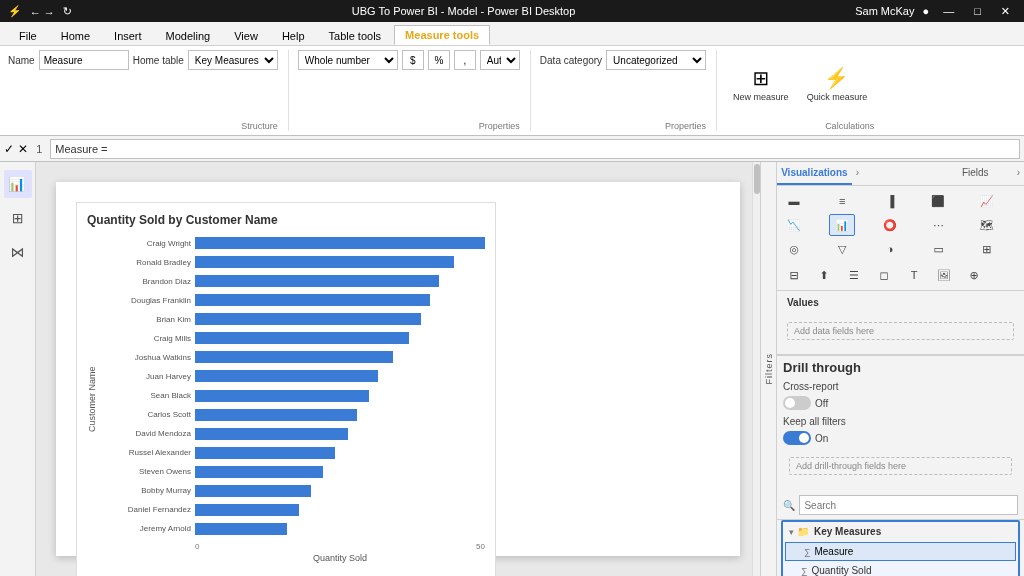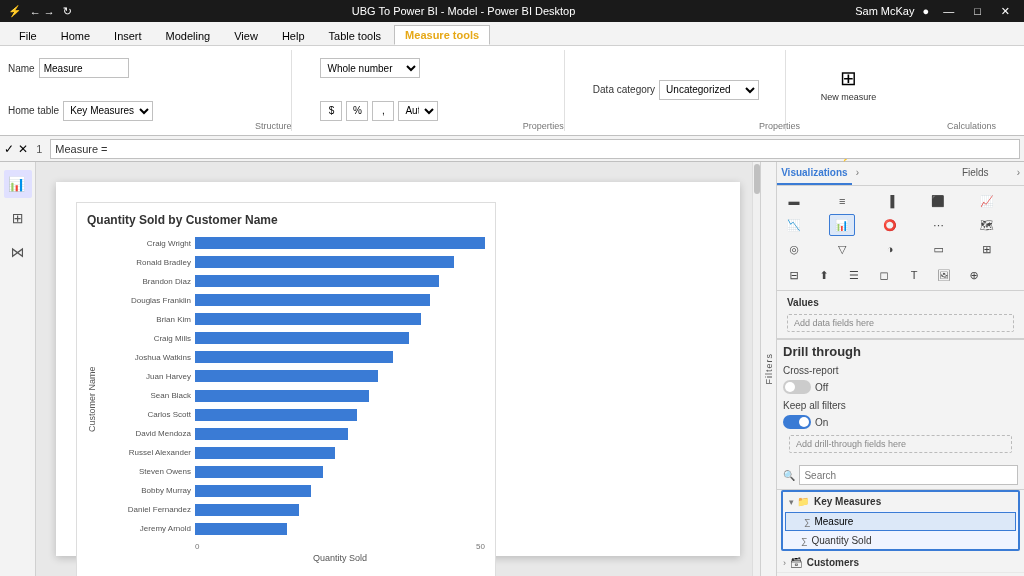--- a/index.html
+++ b/index.html
@@ -51,23 +51,24 @@
       height: 90px;
       background: #fff;
       border-bottom: 1px solid #c0c0c0;
       display: flex;
       align-items: stretch;
       padding: 4px 8px;
       gap: 8px;
     }
     .ribbon-group {
       display: flex;
-      flex-direction: row;
+      flex-direction: column;
       border-right: 1px solid #e0e0e0;
-      margin-right: 20px;
+      padding-right: 10px;
+      margin-right: 1px;
       min-width: 60px;
     }
     .ribbon-group:last-child { border-right: none; }
     .ribbon-group-label {
       font-size: 9px;
       color: #777;
       text-align: right;
       margin-top: auto;
       padding-top: 2px;
     }
@@ -348,21 +349,21 @@
     .fields-item-name { font-size: 10px; }
 
     
     .viz-section-title {
       font-size: 10px;
       font-weight: 700;
       color: #333;
       padding: 4px 6px 2px;
     }
     .viz-field-drop {
-      margin: 4px 6px;
+      margin: 12px 6px;
       border: 1px dashed #bbb;
       padding: 3px 6px;
       font-size: 9px;
       color: #888;
       border-radius: 2px;
       cursor: pointer;
     }
 
     
     .drillthrough-section {

